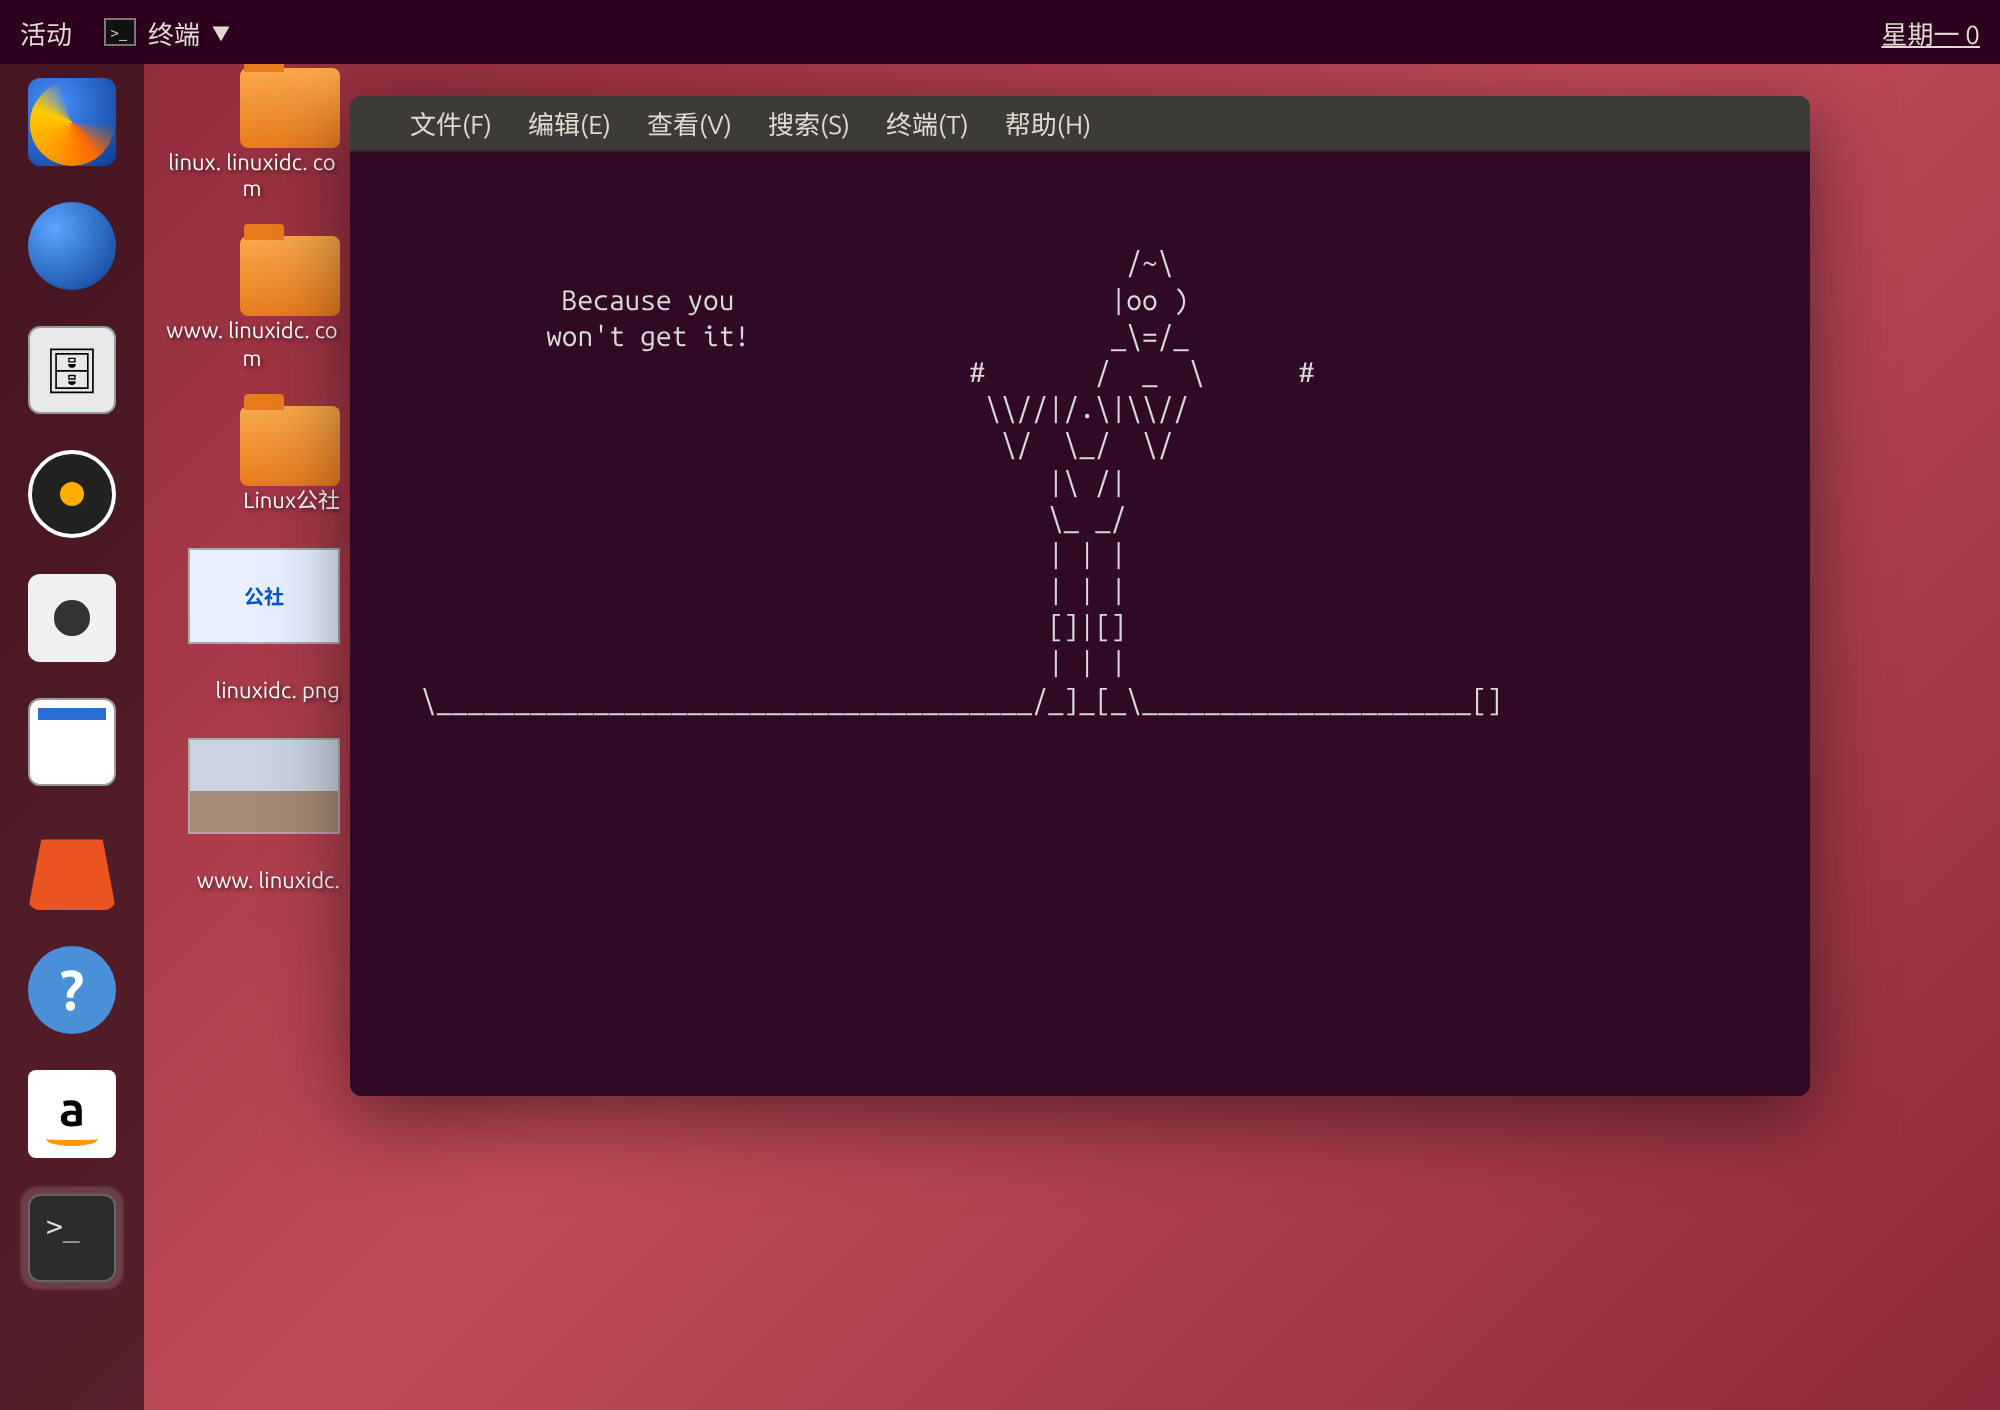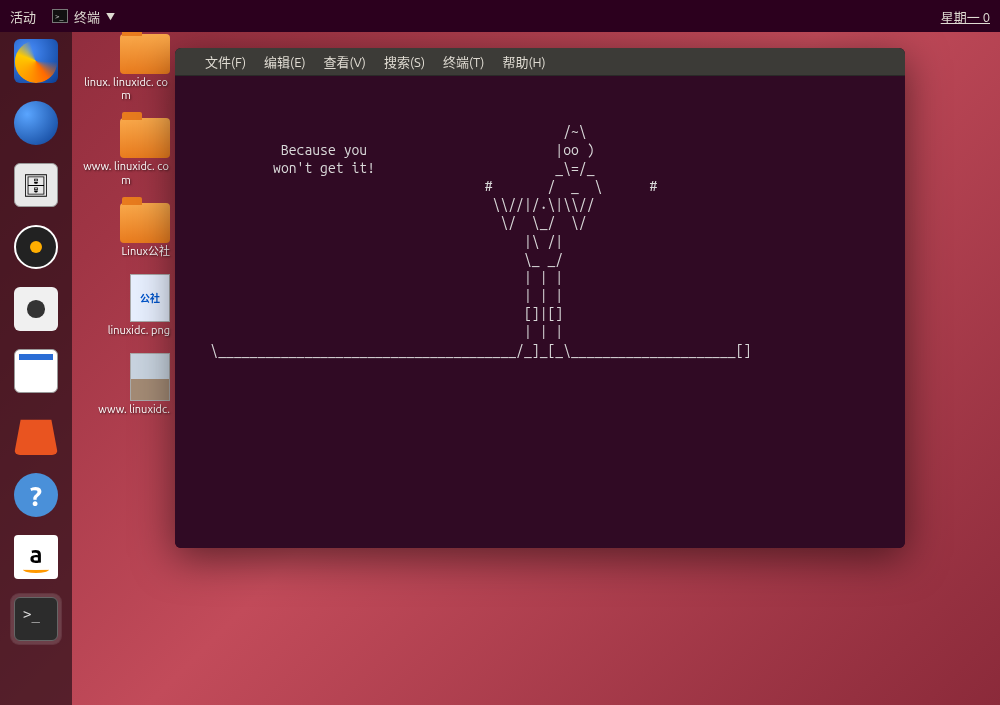--- a/index.html
+++ b/index.html
@@ -111,26 +111,26 @@
 }
 .desktop-icon .label {
   color: #fff;
   font-size: 11px;
   line-height: 1.2;
   text-shadow: 1px 1px 2px rgba(0,0,0,0.6);
   max-width: 88px;
   word-break: break-all;
 }
 .img-thumb {
-  width: 40px; height: 48px;
+  width: 76px; height: 48px;
   background: #fff;
   border: 1px solid #aaa;
   display: flex; align-items: center; justify-content: center;
   font-size: 10px; color: #333;
-  margin-bottom: 2px;
+  margin-bottom: 18px;
 }
 .img-thumb.blue { background: #e8f0ff; color: #0055cc; font-weight: bold; }
 .img-thumb.photo { 
   background: linear-gradient(to bottom, #c9d4e0 55%, #a48b75 55%);
   position: relative;
 }
 
 
 .terminal-window {
   position: absolute;

